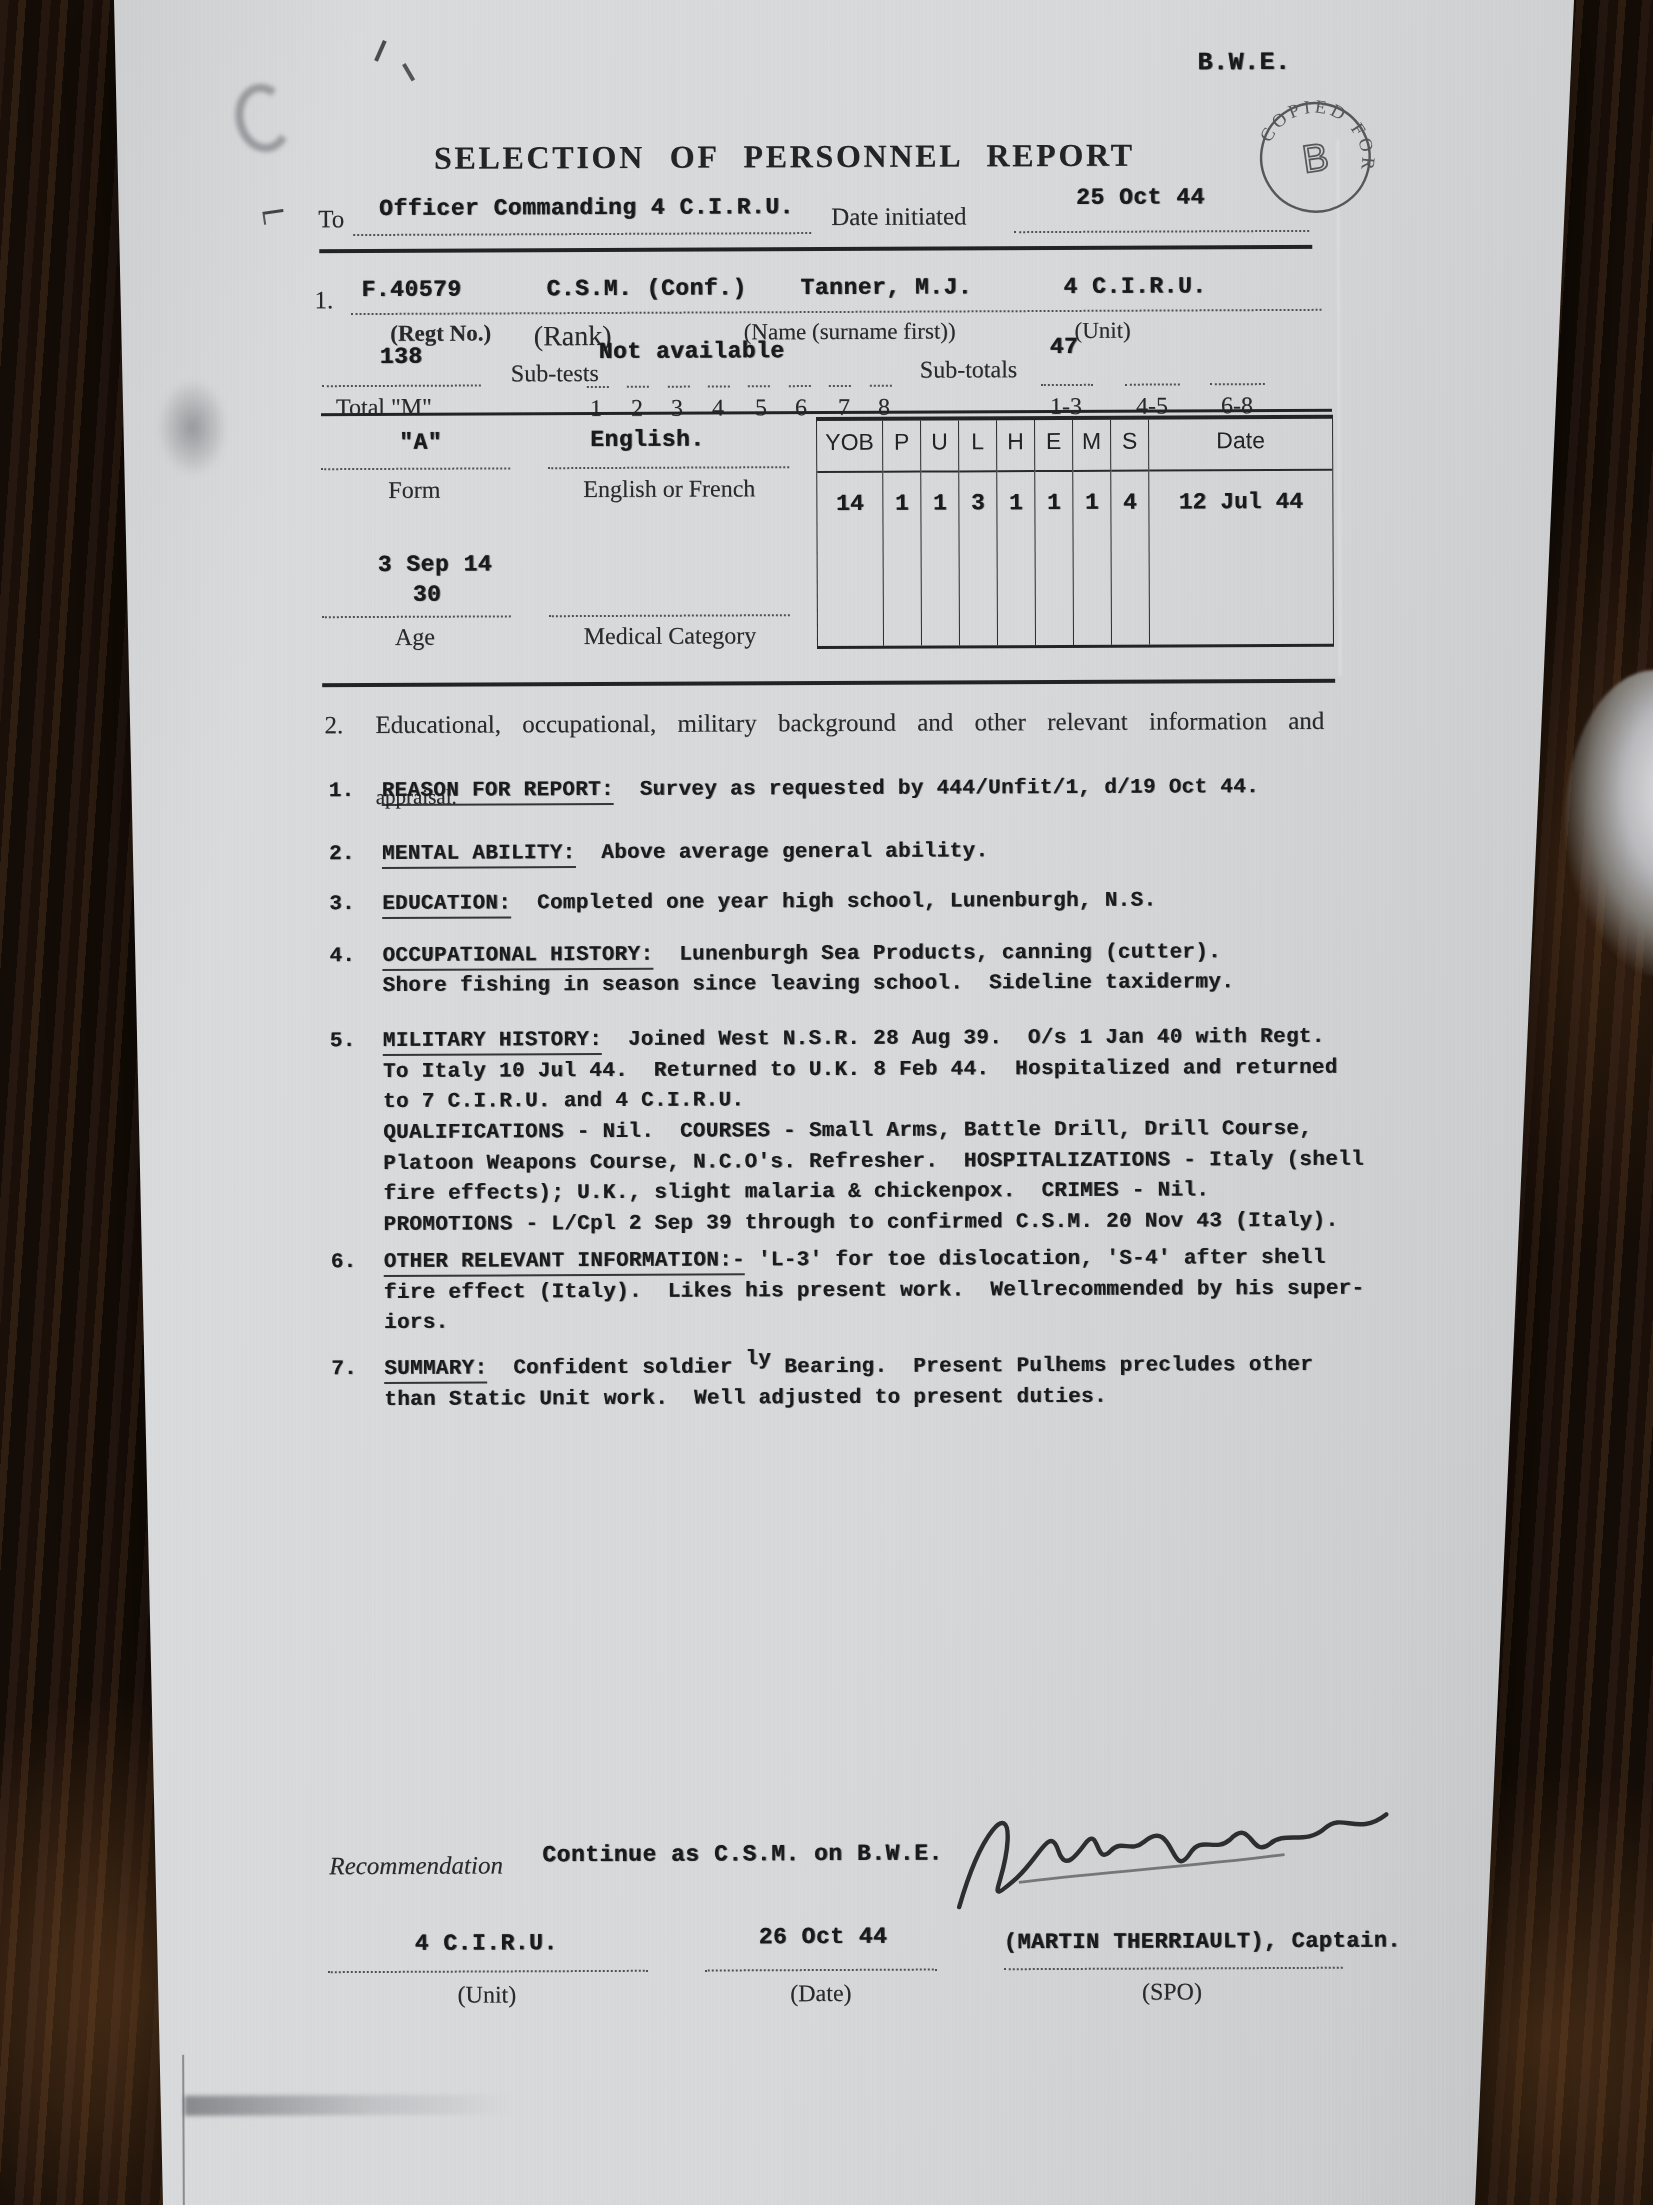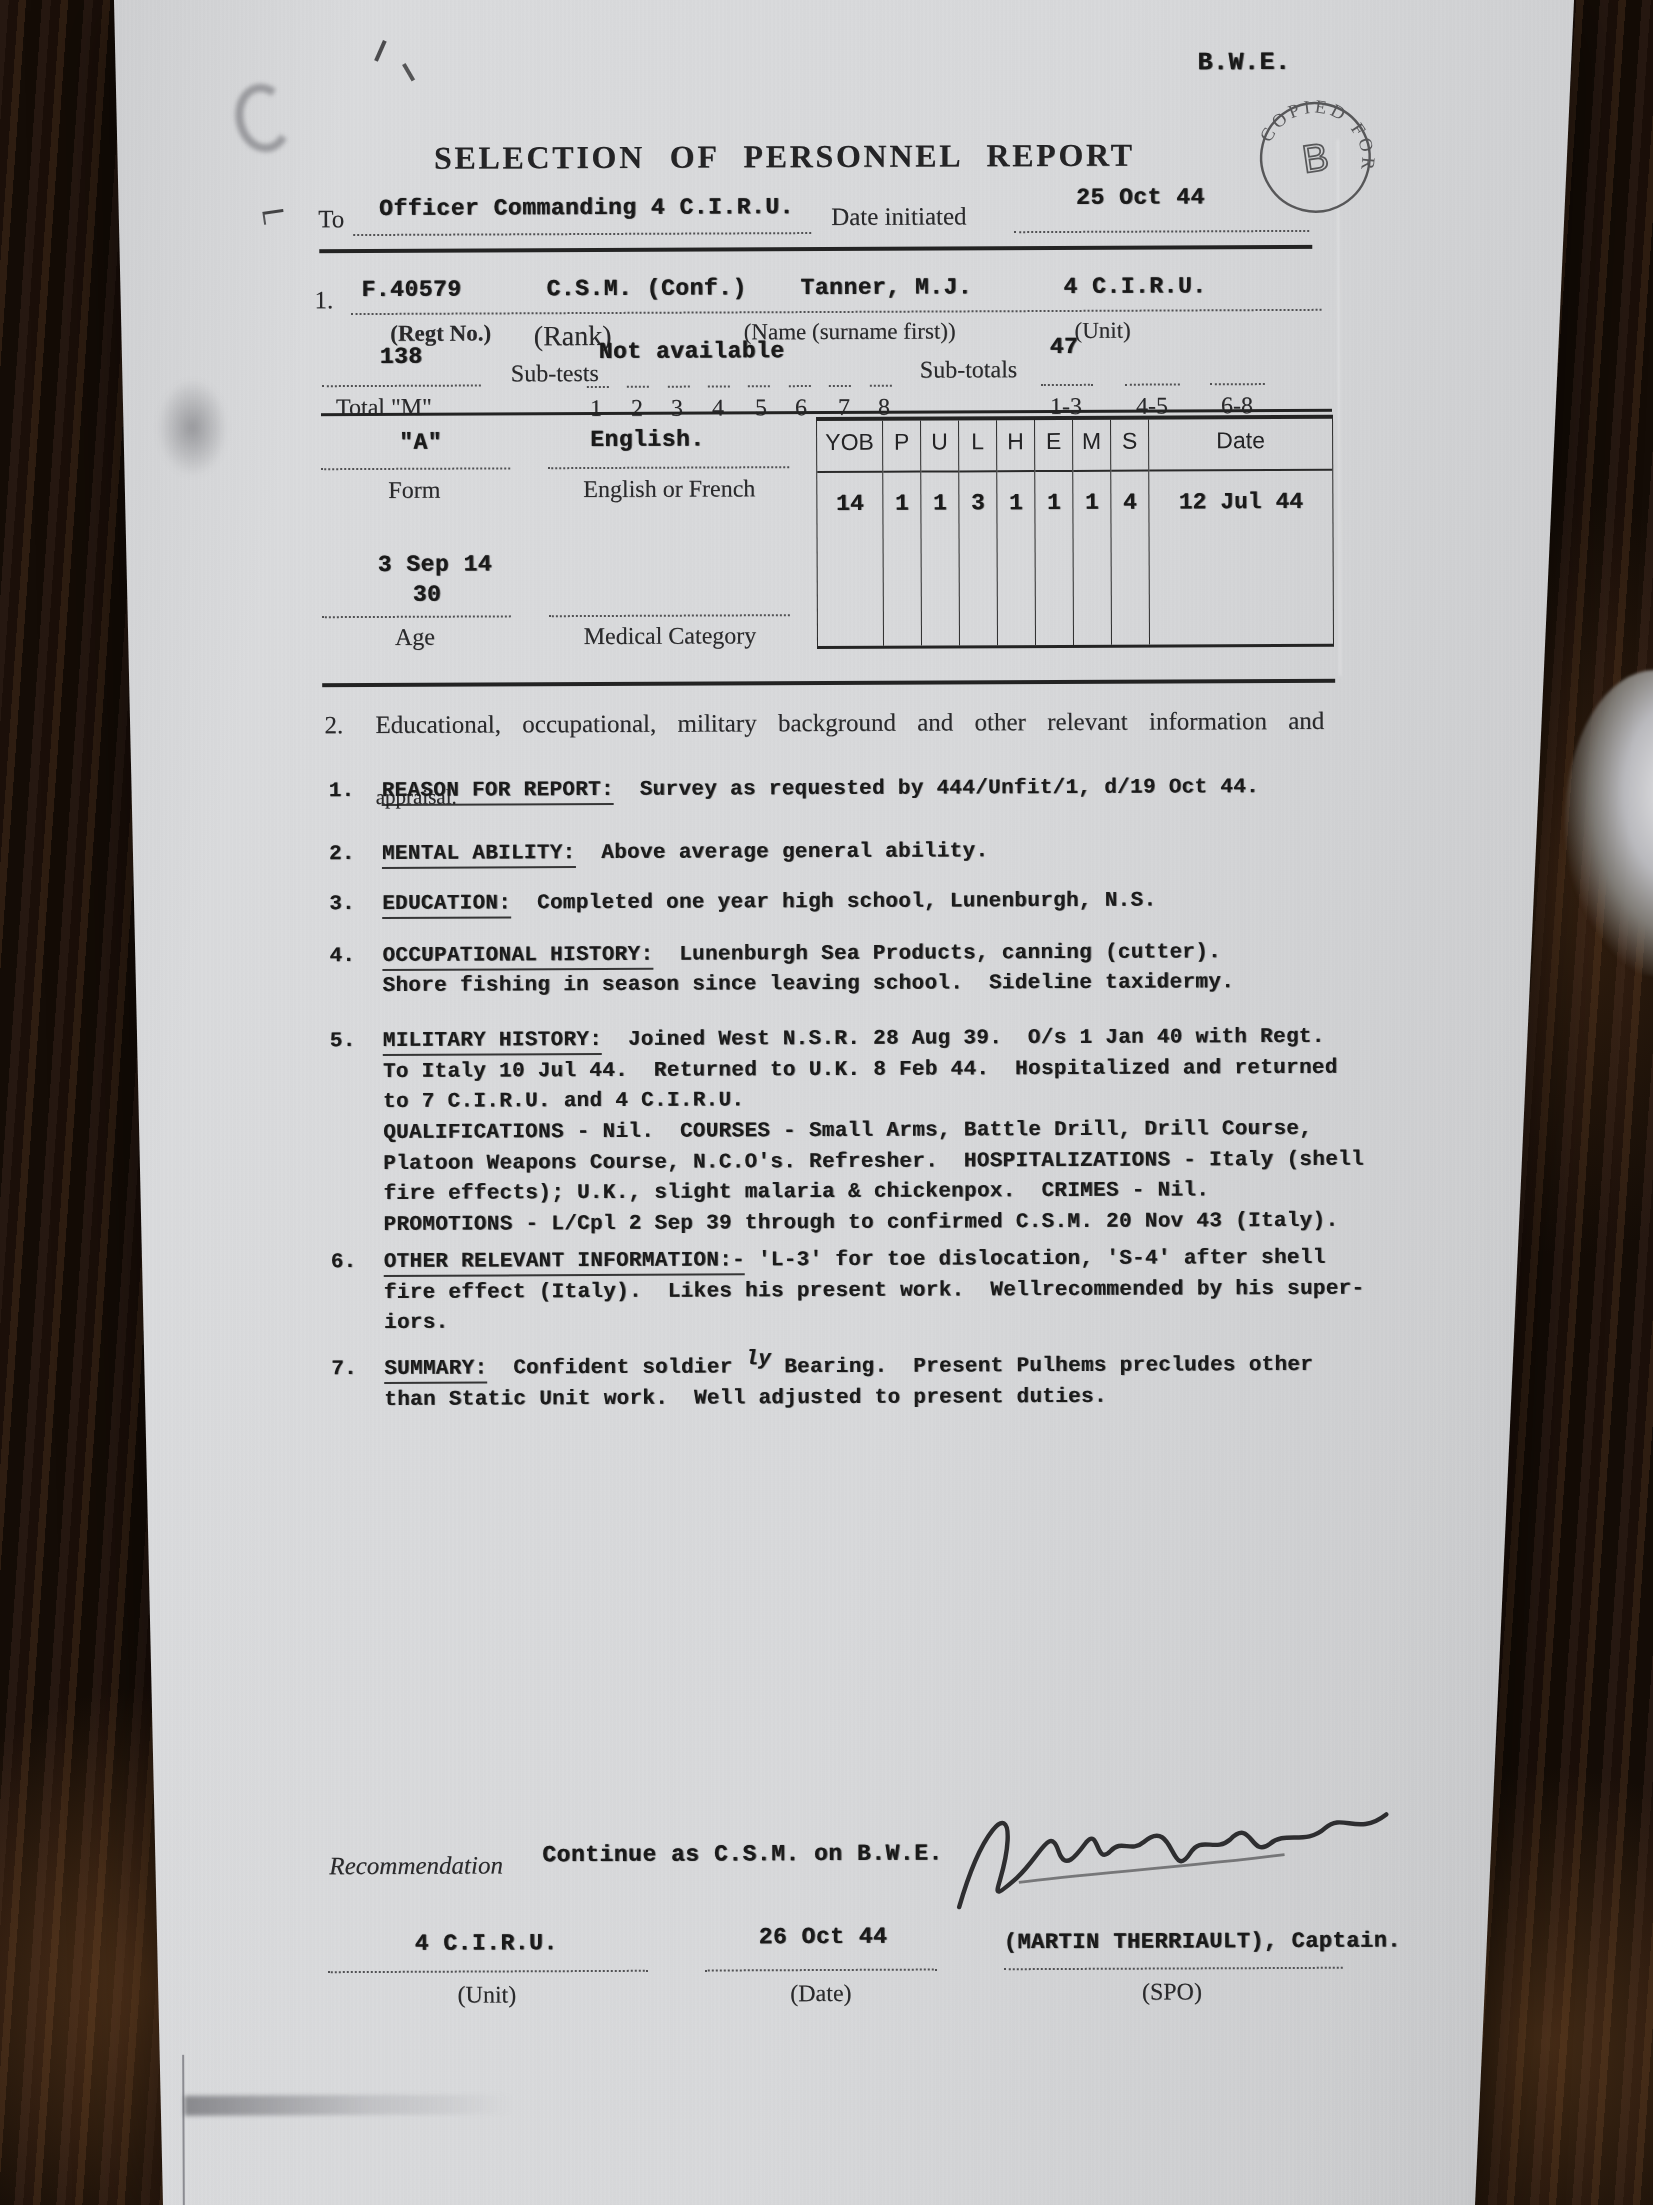--- a/index.html
+++ b/index.html
@@ -30,21 +30,21 @@
   .print{position:absolute;font-family:"Liberation Serif","DejaVu Serif",serif;color:#2a2a2c;font-size:24px;
     white-space:nowrap;text-shadow:0.3px 0.3px 0.5px rgba(40,40,40,.4);}
   .center{transform:translateX(-50%);}
   .title{font-size:32px;font-weight:600;letter-spacing:2.7px;word-spacing:14.2px;color:#242426;}
   .rule{position:absolute;background:#232323;height:3.8px;filter:blur(0.4px);}
   .dotline{position:absolute;height:0;border-bottom:2.7px dotted #3a3a3c;opacity:.85;}
   .underl{border-bottom:2.2px solid rgba(25,25,25,.85);padding-bottom:1.6px;}
   .item-line{position:absolute;font-family:"Liberation Mono","DejaVu Sans Mono",monospace;font-weight:700;
     color:#1b1b1b;font-size:21px;white-space:pre;letter-spacing:0.3px;
     text-shadow:0.8px 0.2px 0.7px rgba(25,25,25,.6);}
-  .raised{position:relative;top:-7.7px;font-style:italic;}
+  .raised{position:relative;top:-7.7px;}
   .stamp{position:absolute;left:1250px;top:90px;width:139px;height:139px;transform:rotate(14deg);opacity:.82;}
   .sig{position:absolute;left:949px;top:1786px;width:443px;height:137px;}
   .ptable{position:absolute;left:819px;top:417px;width:515px;height:225px;
     border-top:4.4px solid #242424;border-bottom:3.3px solid #242424;
     border-left:1.6px solid #2a2a2a;border-right:1.6px solid #2a2a2a;display:flex;}
   .pcol{border-right:1.6px solid #2a2a2a;position:relative;}
   .pcol:last-child{border-right:none;}
   .phead{position:absolute;top:7.7px;left:0;right:0;text-align:center;
     font-family:"Liberation Sans","DejaVu Sans",sans-serif;font-size:23px;color:#232325;
     padding-bottom:5.5px;}

